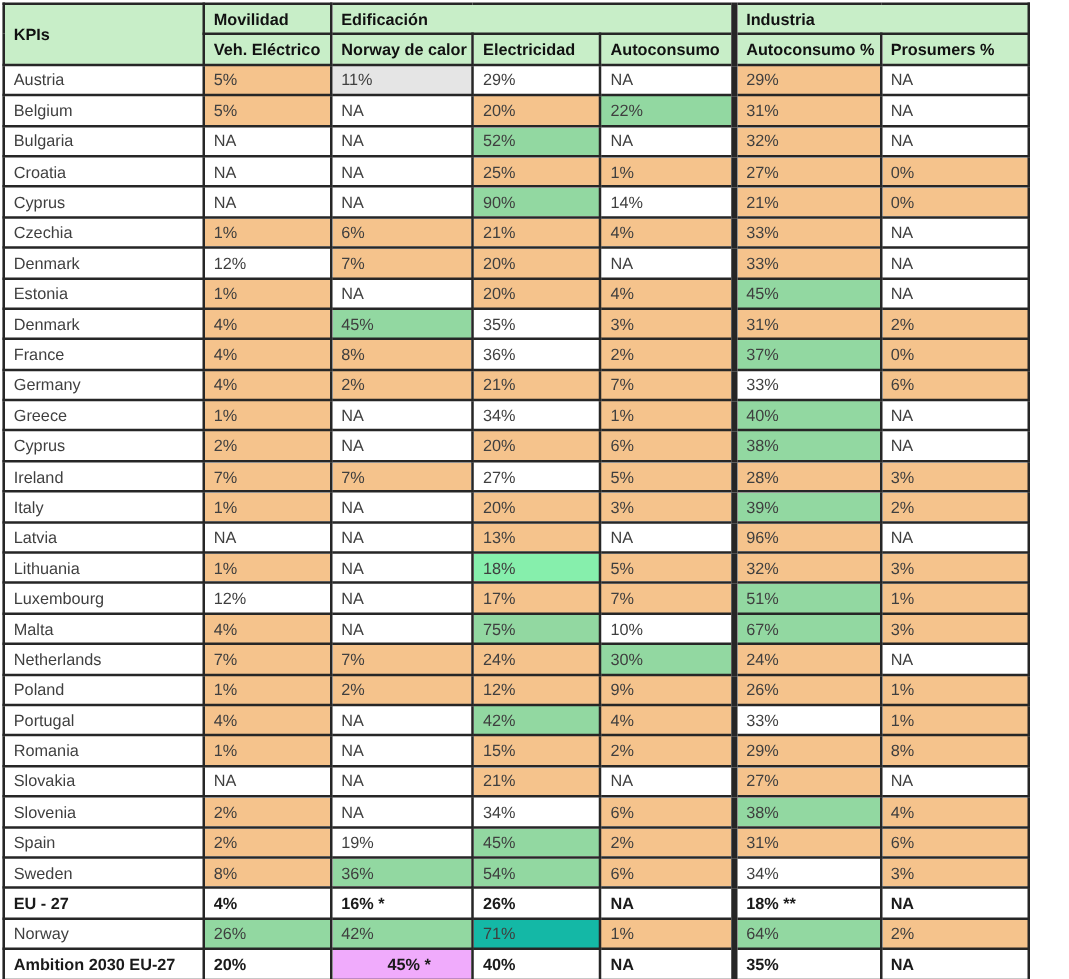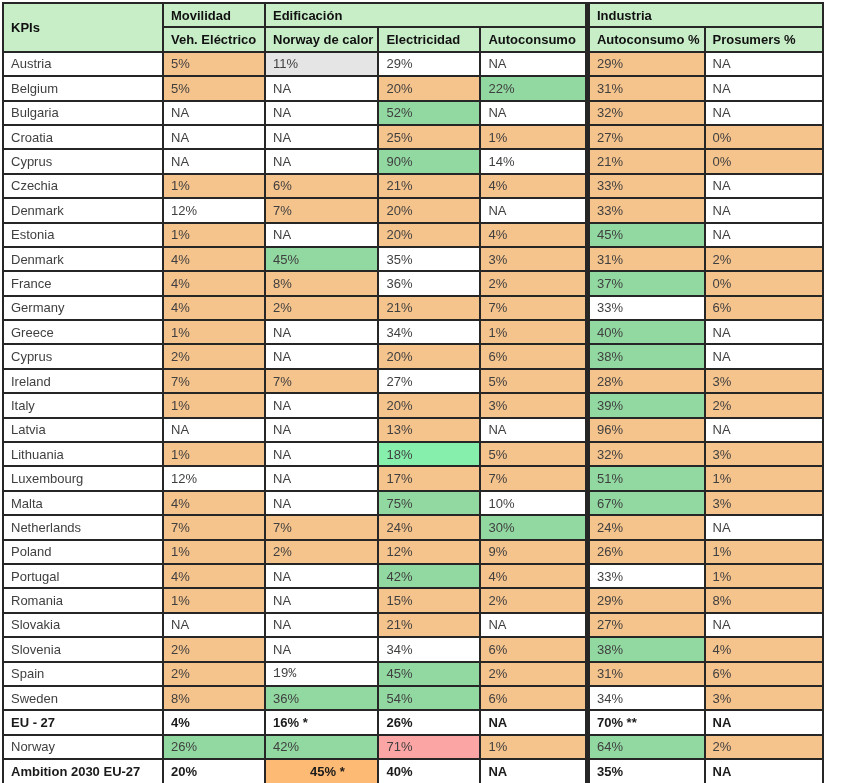--- a/index.html
+++ b/index.html
@@ -303,57 +303,57 @@
           <td class="value" style="background: rgb(245, 195, 140);">2%</td>
           <td class="value" style="background: rgb(255, 255, 255);">NA</td>
           <td class="value" style="background: rgb(255, 255, 255);">34%</td>
           <td class="value" style="background: rgb(245, 195, 140);">6%</td>
           <td class="value col-divider" style="background: rgb(146, 216, 161);">38%</td>
           <td class="value" style="background: rgb(245, 195, 140);">4%</td>
         </tr>
         <tr class="">
           <td class="country">Spain</td>
           <td class="value" style="background: rgb(245, 195, 140);">2%</td>
-          <td class="value" style="background: rgb(255, 255, 255); font-family: Liberation Mono, monospace;">19%</td>
+          <td class="value" style="background: rgb(255, 255, 255);">19%</td>
           <td class="value" style="background: rgb(146, 216, 161);">45%</td>
           <td class="value" style="background: rgb(245, 195, 140);">2%</td>
           <td class="value col-divider" style="background: rgb(245, 195, 140);">31%</td>
           <td class="value" style="background: rgb(245, 195, 140);">6%</td>
         </tr>
         <tr class="">
           <td class="country">Sweden</td>
           <td class="value" style="background: rgb(245, 195, 140);">8%</td>
           <td class="value" style="background: rgb(146, 216, 161);">36%</td>
           <td class="value" style="background: rgb(146, 216, 161);">54%</td>
           <td class="value" style="background: rgb(245, 195, 140);">6%</td>
           <td class="value col-divider" style="background: rgb(255, 255, 255);">34%</td>
           <td class="value" style="background: rgb(245, 195, 140);">3%</td>
         </tr>
         <tr class="bold-row">
           <td class="country" style="font-weight: bold;">EU - 27</td>
           <td class="value" style="background: rgb(255, 255, 255);">4%</td>
           <td class="value" style="background: rgb(255, 255, 255);">16% *</td>
           <td class="value" style="background: rgb(255, 255, 255);">26%</td>
           <td class="value" style="background: rgb(255, 255, 255);">NA</td>
-          <td class="value col-divider" style="background: rgb(255, 255, 255);">70% **</td>
+          <td class="value col-divider" style="background: rgb(255, 255, 255);">18% **</td>
           <td class="value" style="background: rgb(255, 255, 255);">NA</td>
         </tr>
         <tr class="">
           <td class="country">Norway</td>
           <td class="value" style="background: rgb(146, 216, 161);">26%</td>
           <td class="value" style="background: rgb(146, 216, 161);">42%</td>
-          <td class="value" style="background: #fca5a5;">71%</td>
+          <td class="value" style="background: #14b8a6;">71%</td>
           <td class="value" style="background: rgb(245, 195, 140);">1%</td>
           <td class="value col-divider" style="background: rgb(146, 216, 161);">64%</td>
           <td class="value" style="background: rgb(245, 195, 140);">2%</td>
         </tr>
         <tr class="bold-row">
           <td class="country" style="font-weight: bold;">Ambition 2030 EU-27</td>
           <td class="value" style="background: rgb(255, 255, 255);">20%</td>
-          <td class="value" style="background: #fdba74; padding-left: 44px;">45% *</td>
+          <td class="value" style="background: #f0abfc; padding-left: 44px;">45% *</td>
           <td class="value" style="background: rgb(255, 255, 255);">40%</td>
           <td class="value" style="background: rgb(255, 255, 255);">NA</td>
           <td class="value col-divider" style="background: rgb(255, 255, 255);">35%</td>
           <td class="value" style="background: rgb(255, 255, 255);">NA</td>
         </tr>
       </tbody>
   </table>
 </div>
 
 </body></html>

